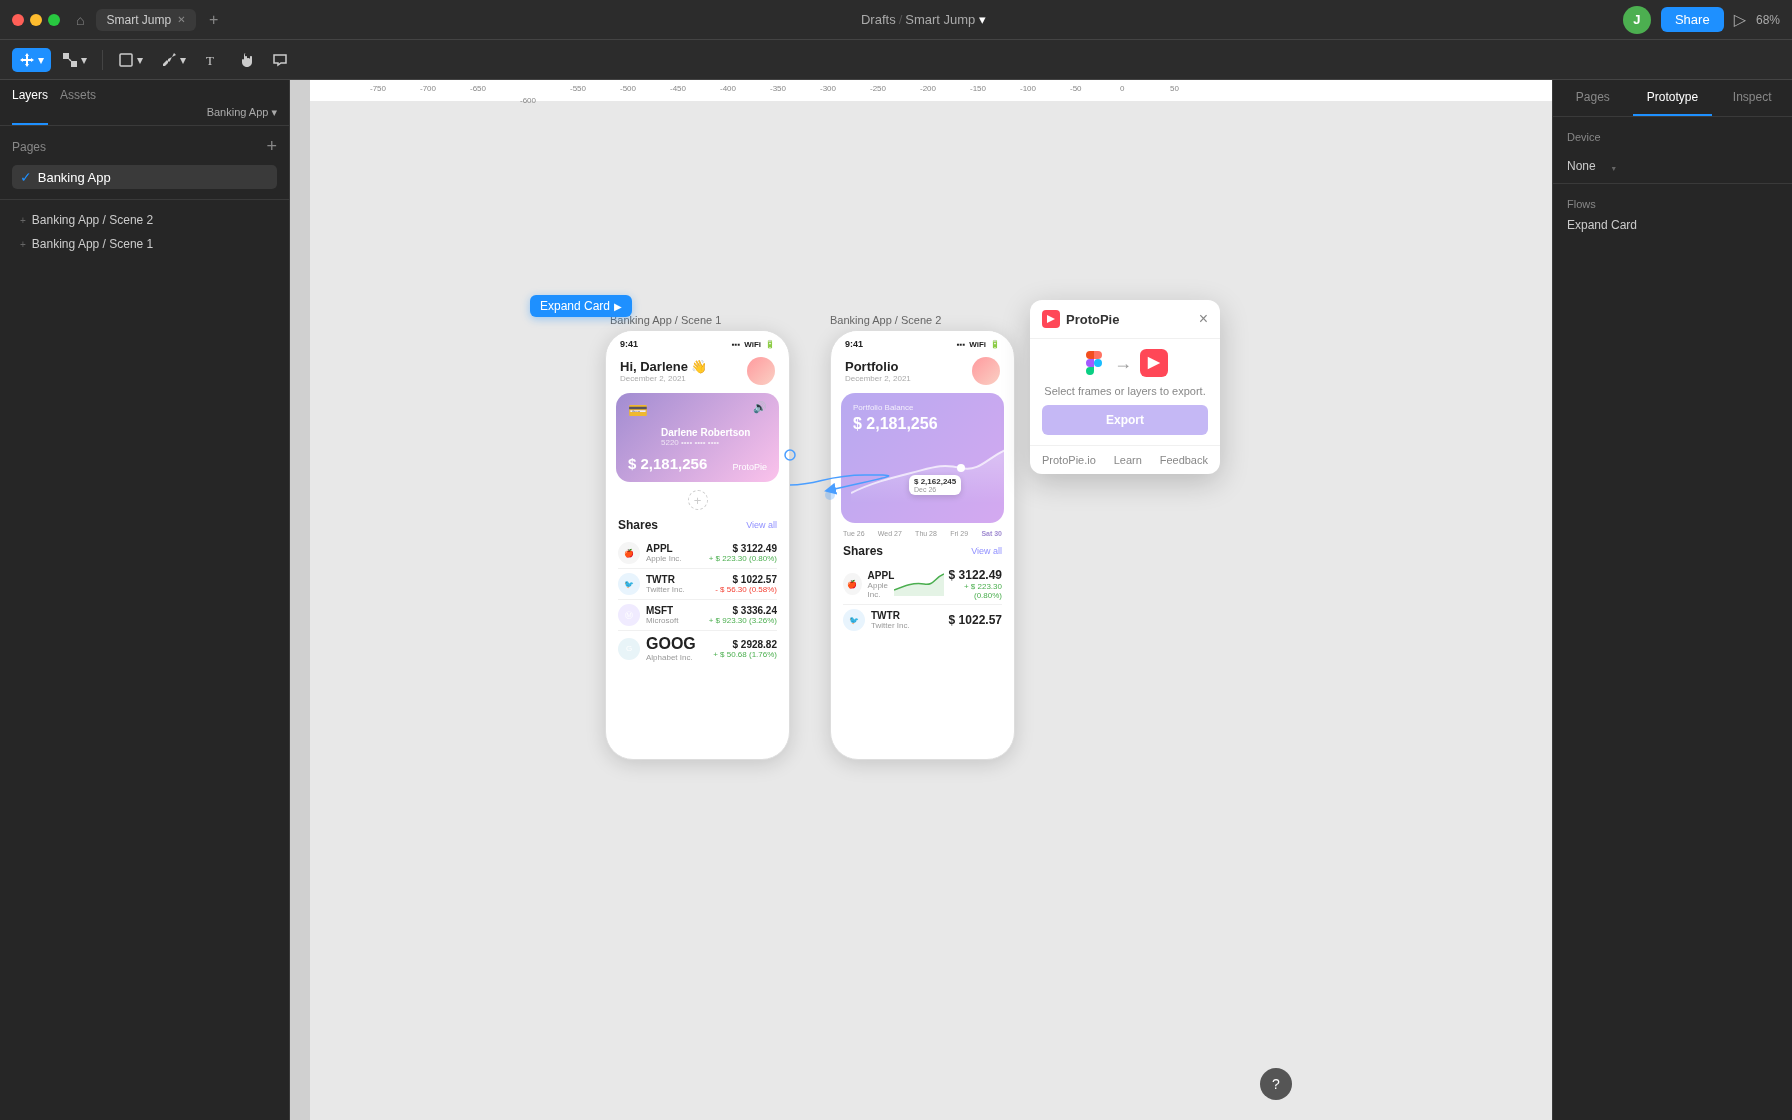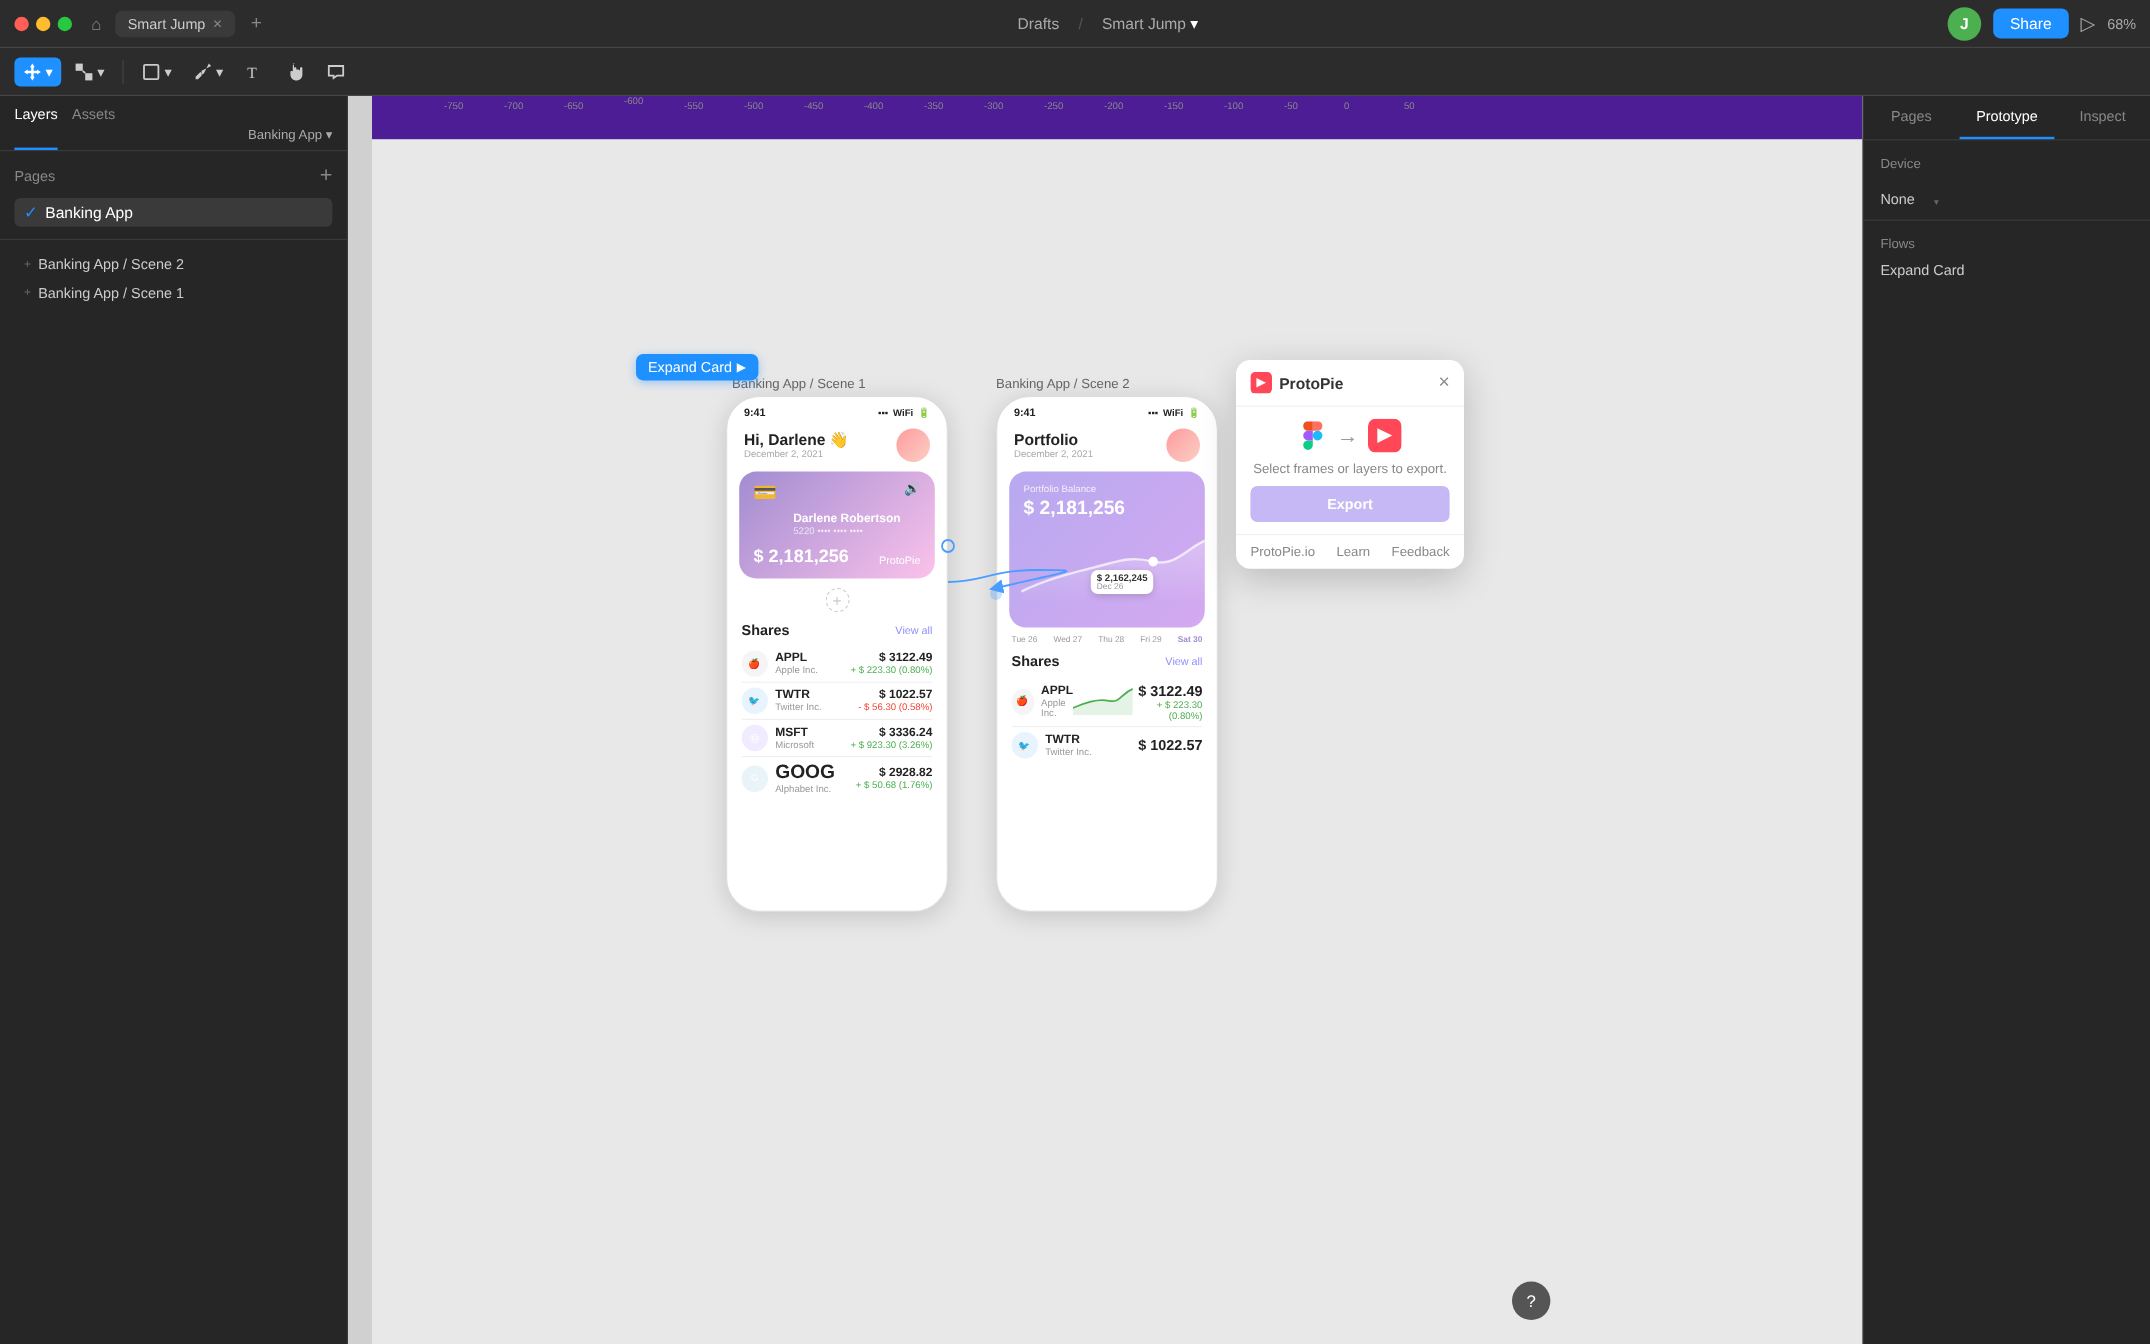--- a/index.html
+++ b/index.html
@@ -9,21 +9,21 @@
     .topbar { display: flex; align-items: center; height: 40px; background: #2c2c2c; border-bottom: 1px solid #444; padding: 0 12px; gap: 8px; }
     .window-controls { display: flex; gap: 6px; margin-right: 8px; }
     .wc { width: 12px; height: 12px; border-radius: 50%; }
     .wc-red { background: #ff5f57; }
     .wc-yellow { background: #febc2e; }
     .wc-green { background: #28c840; }
     .tab { display: flex; align-items: center; gap: 6px; background: #3a3a3a; border-radius: 6px; padding: 4px 10px; font-size: 12px; color: #ccc; }
     .tab-close { cursor: pointer; color: #888; font-size: 10px; }
     .tab-add { width: 20px; height: 20px; border-radius: 4px; background: transparent; border: none; color: #888; font-size: 16px; cursor: pointer; }
     .home-icon { color: #888; font-size: 14px; margin-right: 4px; }
-    .topbar-center { flex: 1; display: flex; justify-content: center; align-items: flex-end; gap: 16px; font-size: 13px; color: #aaa; }
+    .topbar-center { flex: 1; display: flex; justify-content: center; align-items: flex-end; gap: 3px; font-size: 13px; color: #aaa; }
     .topbar-center span { color: #aaa; }
     .topbar-center .sep { color: #555; }
     .topbar-center .proj { color: #fff; font-weight: 500; }
     .topbar-right { display: flex; align-items: center; gap: 10px; }
     .avatar-g { width: 28px; height: 28px; border-radius: 50%; background: #4caf50; display: flex; align-items: center; justify-content: center; font-size: 13px; font-weight: bold; }
     .share-btn { background: #1e90ff; border: none; color: #fff; border-radius: 6px; padding: 5px 14px; font-size: 13px; cursor: pointer; font-weight: 500; }
     .play-btn { color: #aaa; font-size: 16px; background: none; border: none; cursor: pointer; }
     .zoom-label { font-size: 12px; color: #aaa; }
 
     
@@ -203,26 +203,26 @@
       </div>
       <div class="layer-item">
         <span class="layer-icon">+</span>
         <span>Banking App / Scene 1</span>
       </div>
     </div>
   </div>
 
   <div class="canvas">
 
-    <div style="position:absolute;top:0;left:20px;right:0;height:36px;background:#4c1d95;z-index:5;">
+    <div style="position:absolute;top:0;left:20px;right:0;height:21px;background:#ffffff;z-index:5;">
       <div style="position:relative;width:100%;height:100%;">
         <span style="position:absolute;left:60px;top:4px;font-size:8px;color:#888;">-750</span>
         <span style="position:absolute;left:110px;top:4px;font-size:8px;color:#888;">-700</span>
         <span style="position:absolute;left:160px;top:4px;font-size:8px;color:#888;">-650</span>
-        <span style="position:absolute;left:210px;top:0;font-size:8px;color:#888;">-600</span>
+        <span style="position:absolute;left:210px;top:16px;font-size:8px;color:#888;">-600</span>
         <span style="position:absolute;left:260px;top:4px;font-size:8px;color:#888;">-550</span>
         <span style="position:absolute;left:310px;top:4px;font-size:8px;color:#888;">-500</span>
         <span style="position:absolute;left:360px;top:4px;font-size:8px;color:#888;">-450</span>
         <span style="position:absolute;left:410px;top:4px;font-size:8px;color:#888;">-400</span>
         <span style="position:absolute;left:460px;top:4px;font-size:8px;color:#888;">-350</span>
         <span style="position:absolute;left:510px;top:4px;font-size:8px;color:#888;">-300</span>
         <span style="position:absolute;left:560px;top:4px;font-size:8px;color:#888;">-250</span>
         <span style="position:absolute;left:610px;top:4px;font-size:8px;color:#888;">-200</span>
         <span style="position:absolute;left:660px;top:4px;font-size:8px;color:#888;">-150</span>
         <span style="position:absolute;left:710px;top:4px;font-size:8px;color:#888;">-100</span>

